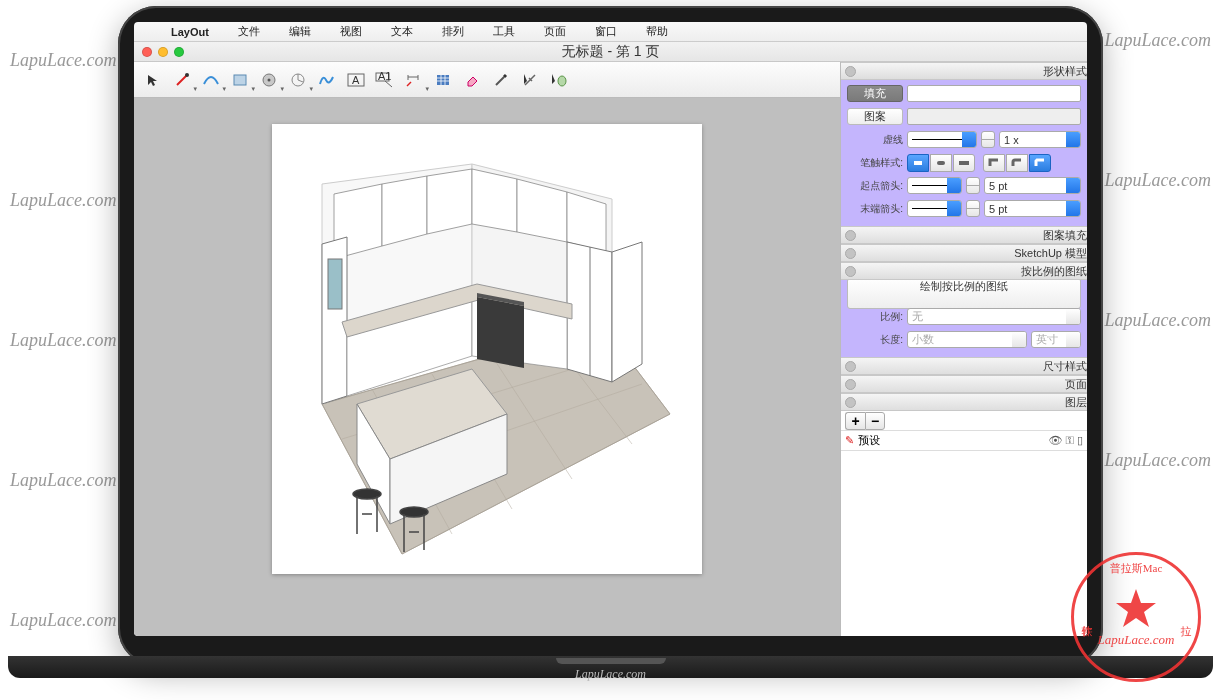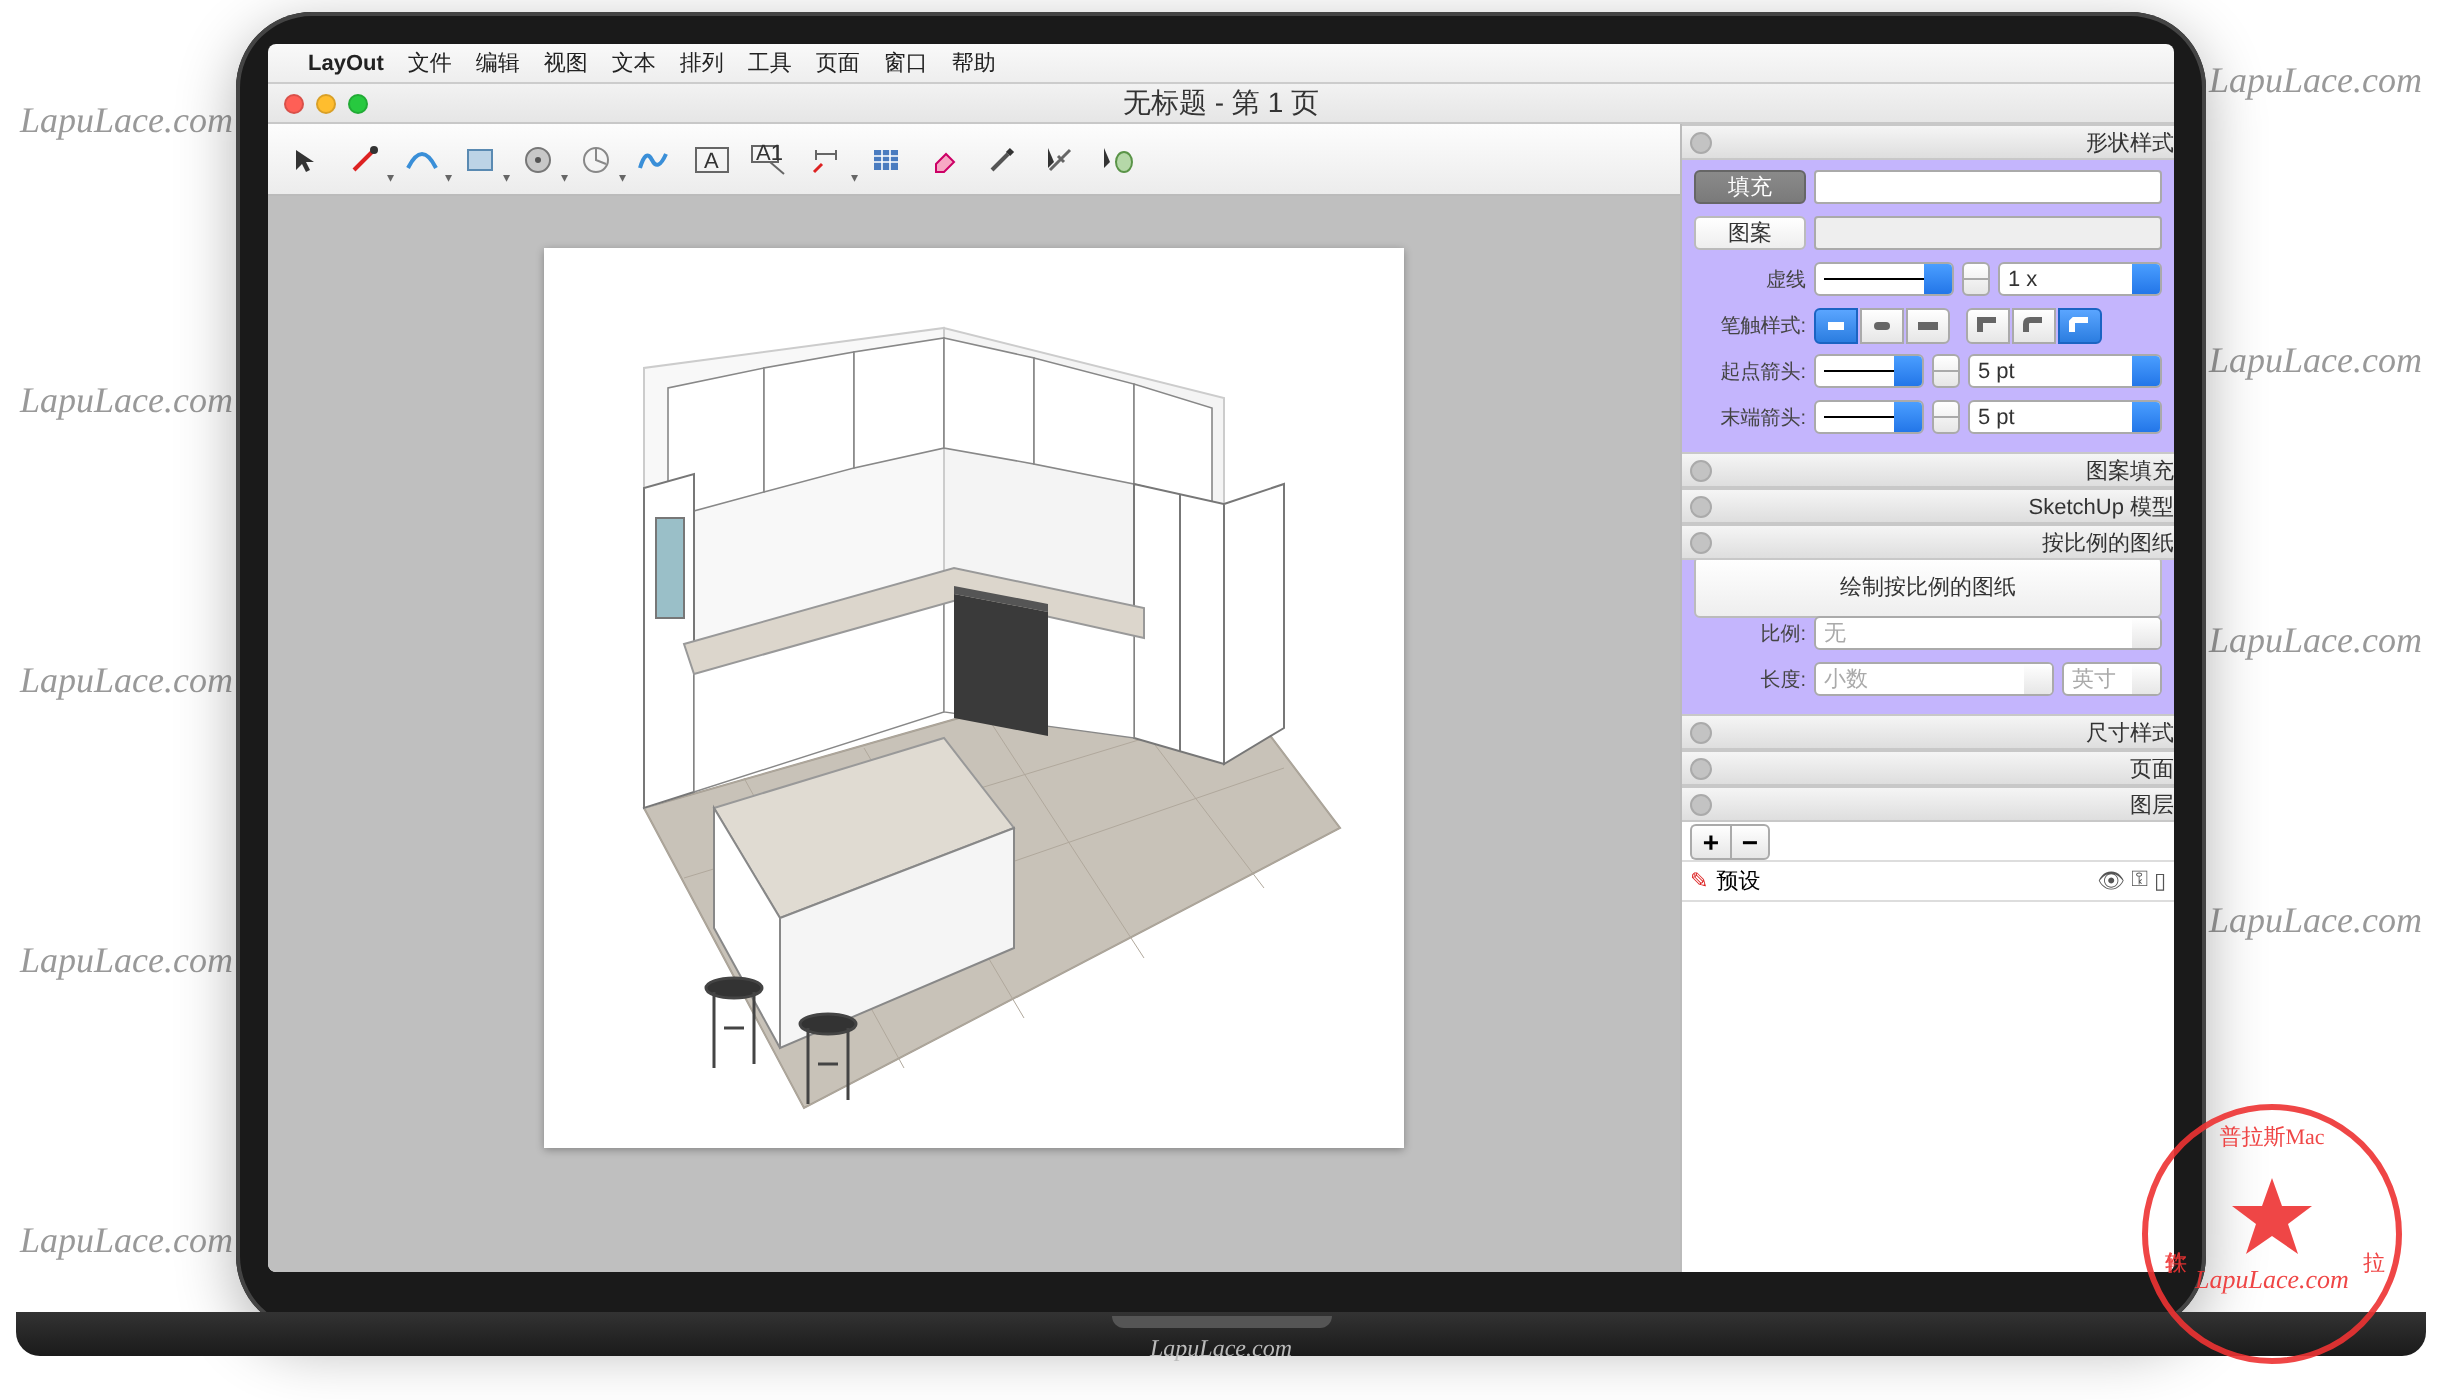--- a/index.html
+++ b/index.html
@@ -12,21 +12,21 @@
 .stamp-top{position:absolute;top:6px;color:#e33;font-size:11px;font-family:serif;font-weight:normal}
 .stamp-l,.stamp-r{position:absolute;color:#e33;font-size:11px;writing-mode:vertical-rl;font-family:serif}
 .stamp-l{left:5px}
 .stamp-r{right:5px}
 .laptop{position:absolute;left:118px;top:6px;width:985px;height:660px;border-radius:38px;background:#1a1a1a;box-shadow:0 8px 30px rgba(0,0,0,.3),inset 0 0 0 2px #444}
 .screen{position:absolute;left:16px;right:16px;top:16px;bottom:30px;background:#000;border-radius:4px;overflow:hidden}
 .laptop-base{position:absolute;left:-110px;right:-110px;bottom:-12px;height:22px;background:linear-gradient(#333,#1a1a1a);border-radius:0 0 12px 12px}
 .laptop-base::before{content:"";position:absolute;left:50%;top:2px;margin-left:-55px;width:110px;height:6px;background:#555;border-radius:0 0 8px 8px}
 .foot-text{position:absolute;bottom:-4px;left:50%;transform:translateX(-50%);color:#bbb;font-size:12px;font-style:italic;font-family:Georgia,serif}
 
-.menubar{height:20px;background:linear-gradient(#f9f9f9,#eee);display:flex;align-items:center;padding:0 8px;gap:12px;color:#222;border-bottom:1px solid #ccc}
+.menubar{height:20px;background:linear-gradient(#f9f9f9,#eee);display:flex;align-items:center;padding:0 8px;gap:29px;color:#222;border-bottom:1px solid #ccc}
 .menubar .apple{font-size:14px}
 .menubar span{cursor:default}
 .menubar .app{font-weight:600}
 
 .titlebar{height:20px;background:linear-gradient(#f2f2f2,#e6e6e6);display:flex;align-items:center;border-bottom:1px solid #c8c8c8;position:relative}
 .lights{display:flex;gap:6px;margin-left:8px}
 .light{width:10px;height:10px;border-radius:50%;border:1px solid rgba(0,0,0,.15)}
 .red{background:#ff5f56}.yellow{background:#ffbd2e}.green{background:#27c93f}
 .titlebar .title{position:absolute;left:50%;transform:translateX(-50%);font-size:14px;color:#333}
 
@@ -58,21 +58,21 @@
 .drop-sel::after{content:"";position:absolute;right:0;top:0;bottom:0;width:14px;background:linear-gradient(#4a9eff,#2376e8);border-radius:0 2px 2px 0}
 .drop-sel .arr{position:absolute;right:3px;color:#fff;font-size:7px}
 .drop-sel.grey::after{background:linear-gradient(#fff,#e6e6e6)}
 .drop-sel.grey .arr{color:#666}
 .drop-sel.disabled{color:#aaa}
 .style-btns{display:flex;gap:1px}
 .sbtn{width:22px;height:18px;background:linear-gradient(#fff,#e6e6e6);border:1px solid #aaa;display:flex;align-items:center;justify-content:center;font-size:9px}
 .sbtn.on{background:linear-gradient(#5aa5ff,#2b7de0);border-color:#1b64c3}
 .sbtn:first-child{border-radius:3px 0 0 3px}
 .sbtn:last-child{border-radius:0 3px 3px 0}
-.big-btn{width:100%;height:31px;background:linear-gradient(#fff,#eee);border:1px solid #bbb;border-radius:3px;display:flex;align-items:center;justify-content:center;font-size:10px;color:#333}
+.big-btn{width:100%;height:31px;background:linear-gradient(#fff,#eee);border:1px solid #bbb;border-radius:3px;display:flex;align-items:flex-start;justify-content:center;font-size:10px;color:#333}
 .layers-row{display:flex;align-items:center;height:20px;background:#fff;border-bottom:1px solid #ddd;padding:0 4px;font-size:10px}
 .addremove{display:flex;gap:0}
 .addremove div{width:20px;height:18px;background:linear-gradient(#fff,#e6e6e6);border:1px solid #aaa;display:flex;align-items:center;justify-content:center;font-size:14px;font-weight:bold}
 .addremove div:first-child{border-radius:3px 0 0 3px;border-right:none}
 .addremove div:last-child{border-radius:0 3px 3px 0}
 .layer-icons{margin-left:auto;display:flex;gap:3px;font-size:10px;color:#555}
 </style>
 </head>
 <body>
 

